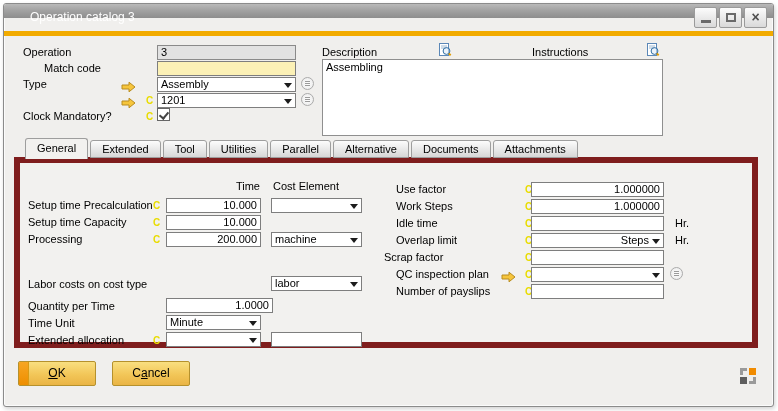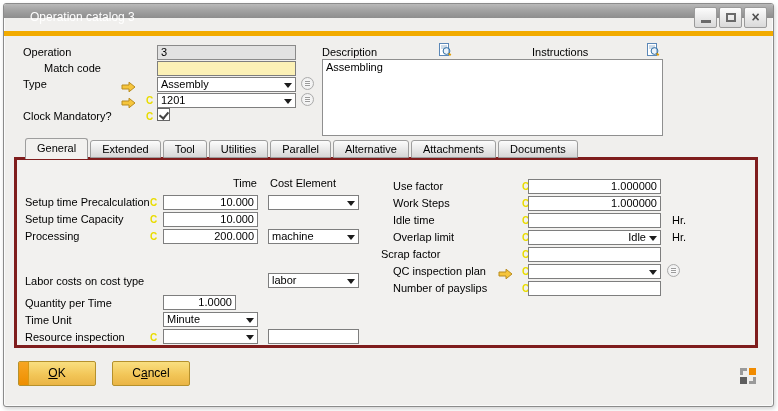--- a/index.html
+++ b/index.html
@@ -38,21 +38,21 @@
   .checkbox::after { content:""; position:absolute; left:3px; top:1px; width:4px; height:7px;
                      border-right:2px solid #444444; border-bottom:2px solid #444444; transform:rotate(40deg); }
   .textarea { position:absolute; background:#ffffff; border:1px solid #8f8f8f; font-size:11px; padding:1px 3px; }
   .iconbtn { position:absolute; width:16px; height:16px; }
 
   .tabbar { position:absolute; left:21px; top:134px; display:flex; align-items:flex-start; z-index:3; }
   .tab { height:18px; margin-top:2px; margin-right:2px; padding:0 11px; font-size:11px; line-height:17px;
          background:linear-gradient(#fcfcfc,#d7d7d7); border:1px solid #9e9e9e; border-radius:3px 3px 0 0; }
   .tab.active { height:21px; margin-top:0; line-height:19px; background:#f2f1ef; border-bottom:none; }
   .pane { position:absolute; left:10px; top:153px; width:744px; height:191px;
-          background:#f2f1ef; border:3px solid #7f1d1d; z-index:1; }
+          background:#f2f1ef; border:6px solid #7f1d1d; z-index:1; }
   .hdr { position:absolute; font-size:11px; color:#000; white-space:nowrap; }
 
   .btn { position:absolute; width:78px; height:25px; border:1px solid #b5912d; border-radius:2px;
          background:linear-gradient(#f9df80,#f2c658 55%,#eab445); font-size:12px; color:#000;
          text-align:center; line-height:23px; overflow:hidden; }
   .btn.default::before { content:""; position:absolute; left:0; top:0; bottom:0; width:9px;
          background:linear-gradient(#f7a623,#ee8e00); border-right:1px solid #d99a14; }
   .accel { text-decoration:underline; }
 
   .expand-icon { position:absolute; left:736px; top:364px; width:16px; height:16px; }
@@ -130,22 +130,22 @@
     </span>
     <div class="textarea" style="left:318px;top:55px;width:341px;height:77px;">Assembling</div>
 
     <div class="tabbar">
       <div class="tab active">General</div>
       <div class="tab">Extended</div>
       <div class="tab">Tool</div>
       <div class="tab">Utilities</div>
       <div class="tab">Parallel</div>
       <div class="tab">Alternative</div>
+      <div class="tab">Documents</div>
       <div class="tab">Attachments</div>
-      <div class="tab">Documents</div>
     </div>
 
     <div class="pane">
 
       <span class="hdr" style="left:146px;top:17px;width:94px;text-align:right;">Time</span>
       <span class="hdr" style="left:253px;top:17px;">Cost Element</span>
 
       <span class="lbl" style="left:8px;top:36px;">Setup time Precalculation</span>
       <span class="cmark" style="left:133px;top:37px;">C</span>
       <div class="fld num" style="left:146px;top:35px;width:95px;">10.000</div>
@@ -157,46 +157,46 @@
 
       <span class="lbl" style="left:8px;top:70px;">Processing</span>
       <span class="cmark" style="left:133px;top:71px;">C</span>
       <div class="fld num" style="left:146px;top:69px;width:95px;">200.000</div>
       <div class="fld combo" style="left:251px;top:69px;width:91px;"><span>machine</span><span class="caret"></span></div>
 
       <span class="lbl" style="left:8px;top:115px;">Labor costs on cost type</span>
       <div class="fld combo" style="left:251px;top:113px;width:91px;"><span>labor</span><span class="caret"></span></div>
 
       <span class="lbl" style="left:8px;top:137px;">Quantity per Time</span>
-      <div class="fld num" style="left:146px;top:135px;width:73px;">1.0000</div>
+      <div class="fld num" style="left:146px;top:135px;width:107px;">1.0000</div>
 
       <span class="lbl" style="left:8px;top:154px;">Time Unit</span>
       <div class="fld combo" style="left:146px;top:152px;width:95px;"><span>Minute</span><span class="caret"></span></div>
 
-      <span class="lbl" style="left:8px;top:171px;">Resource inspection</span>
+      <span class="lbl" style="left:8px;top:171px;">Extended allocation</span>
       <span class="cmark" style="left:133px;top:172px;">C</span>
       <div class="fld combo" style="left:146px;top:169px;width:95px;"><span></span><span class="caret"></span></div>
       <div class="fld" style="left:251px;top:169px;width:91px;"></div>
 
       <span class="lbl" style="left:376px;top:20px;">Use factor</span>
       <span class="cmark" style="left:505px;top:21px;">C</span>
       <div class="fld num" style="left:511px;top:19px;width:133px;">1.000000</div>
 
       <span class="lbl" style="left:376px;top:37px;">Work Steps</span>
       <span class="cmark" style="left:505px;top:38px;">C</span>
       <div class="fld num" style="left:511px;top:36px;width:133px;">1.000000</div>
 
       <span class="lbl" style="left:376px;top:54px;">Idle time</span>
       <span class="cmark" style="left:505px;top:55px;">C</span>
       <div class="fld" style="left:511px;top:53px;width:133px;"></div>
       <span class="lbl" style="left:655px;top:54px;">Hr.</span>
 
       <span class="lbl" style="left:376px;top:71px;">Overlap limit</span>
       <span class="cmark" style="left:505px;top:72px;">C</span>
-      <div class="fld combo num" style="left:511px;top:70px;width:133px;"><span>Idle</span><span class="caret"></span></div>
+      <div class="fld combo num" style="left:511px;top:70px;width:133px;"><span>Steps</span><span class="caret"></span></div>
       <span class="lbl" style="left:655px;top:71px;">Hr.</span>
 
       <span class="lbl" style="left:364px;top:88px;">Scrap factor</span>
       <span class="cmark" style="left:505px;top:89px;">C</span>
       <div class="fld" style="left:511px;top:87px;width:133px;"></div>
 
       <span class="lbl" style="left:376px;top:105px;">QC inspection plan</span>
       <span class="iconbtn" style="left:481px;top:106px;width:16px;height:12px;"><svg width="16" height="12" viewBox="0 0 16 12">
             <path d="M1 4 H8 V1.2 L14 6 L8 10.8 V8 H1 Z" fill="#f6c53c" stroke="#b98c1e" stroke-width="1"></path>
           </svg></span>

